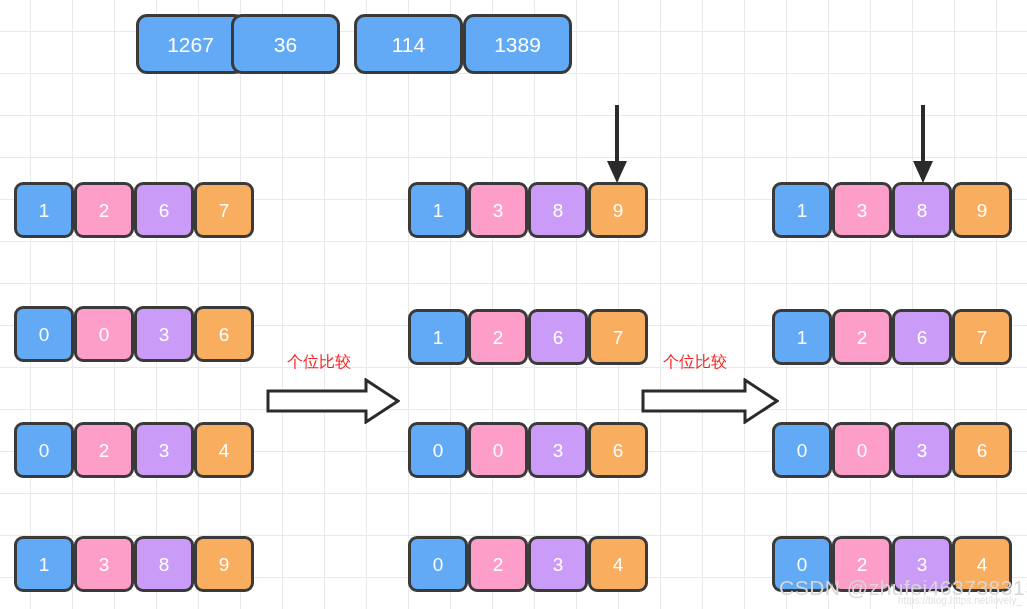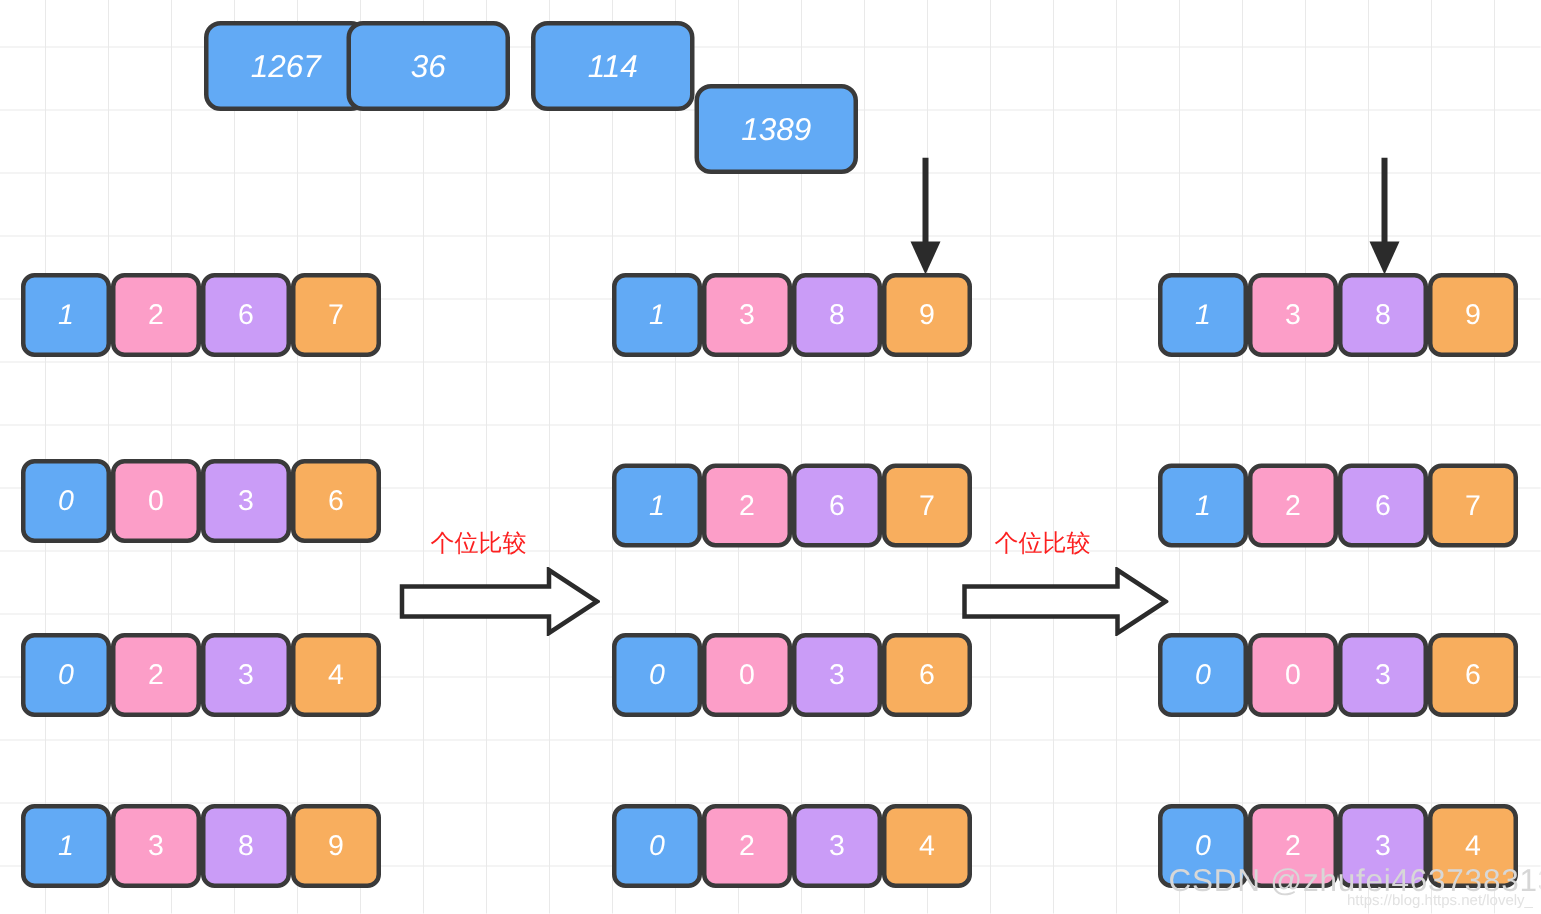--- a/index.html
+++ b/index.html
@@ -35,21 +35,21 @@
     justify-content: center;
     color: #ffffff;
     font-size: 19px;
     line-height: 1;
     font-family: "Liberation Sans", sans-serif;
   }
   .cell.big {
     font-size: 21px;
     border-radius: 11px;
   }
-  .c-blue   { background-color: #62aaf5; font-style: italic; }
+  .c-blue   { background-color: #62aaf5; }
   .c-pink   { background-color: #fc9ec8; }
   .c-purple { background-color: #ca9cf7; }
   .c-orange { background-color: #f8ae5e; }
 
   .down-arrow {
     position: absolute;
     width: 26px;
   }
   .block-arrow {
     position: absolute;
@@ -79,21 +79,21 @@
 </style>
 </head>
 <body>
 
 <div id="canvas">
 
   <div>
     <div class="cell big c-blue" style="left:136px; top:14px; width:109px; height:60px;">1267</div>
     <div class="cell big c-blue" style="left:231px; top:14px; width:109px; height:60px;">36</div>
     <div class="cell big c-blue" style="left:354px; top:14px; width:109px; height:60px;">114</div>
-    <div class="cell big c-blue" style="left:463px; top:14px; width:109px; height:60px;margin-top:42px;">1389</div>
+    <div class="cell big c-blue" style="left:463px; top:14px; width:109px; height:60px;">1389</div>
   </div>
 
   <div>
 
     <div class="cell c-blue" style="left:14px;  top:182px; width:60px; height:56px;">1</div>
     <div class="cell c-pink" style="left:74px;  top:182px; width:60px; height:56px;">2</div>
     <div class="cell c-purple" style="left:134px; top:182px; width:60px; height:56px;">6</div>
     <div class="cell c-orange" style="left:194px; top:182px; width:60px; height:56px;">7</div>
 
     <div class="cell c-blue" style="left:14px;  top:306px; width:60px; height:56px;">0</div>

